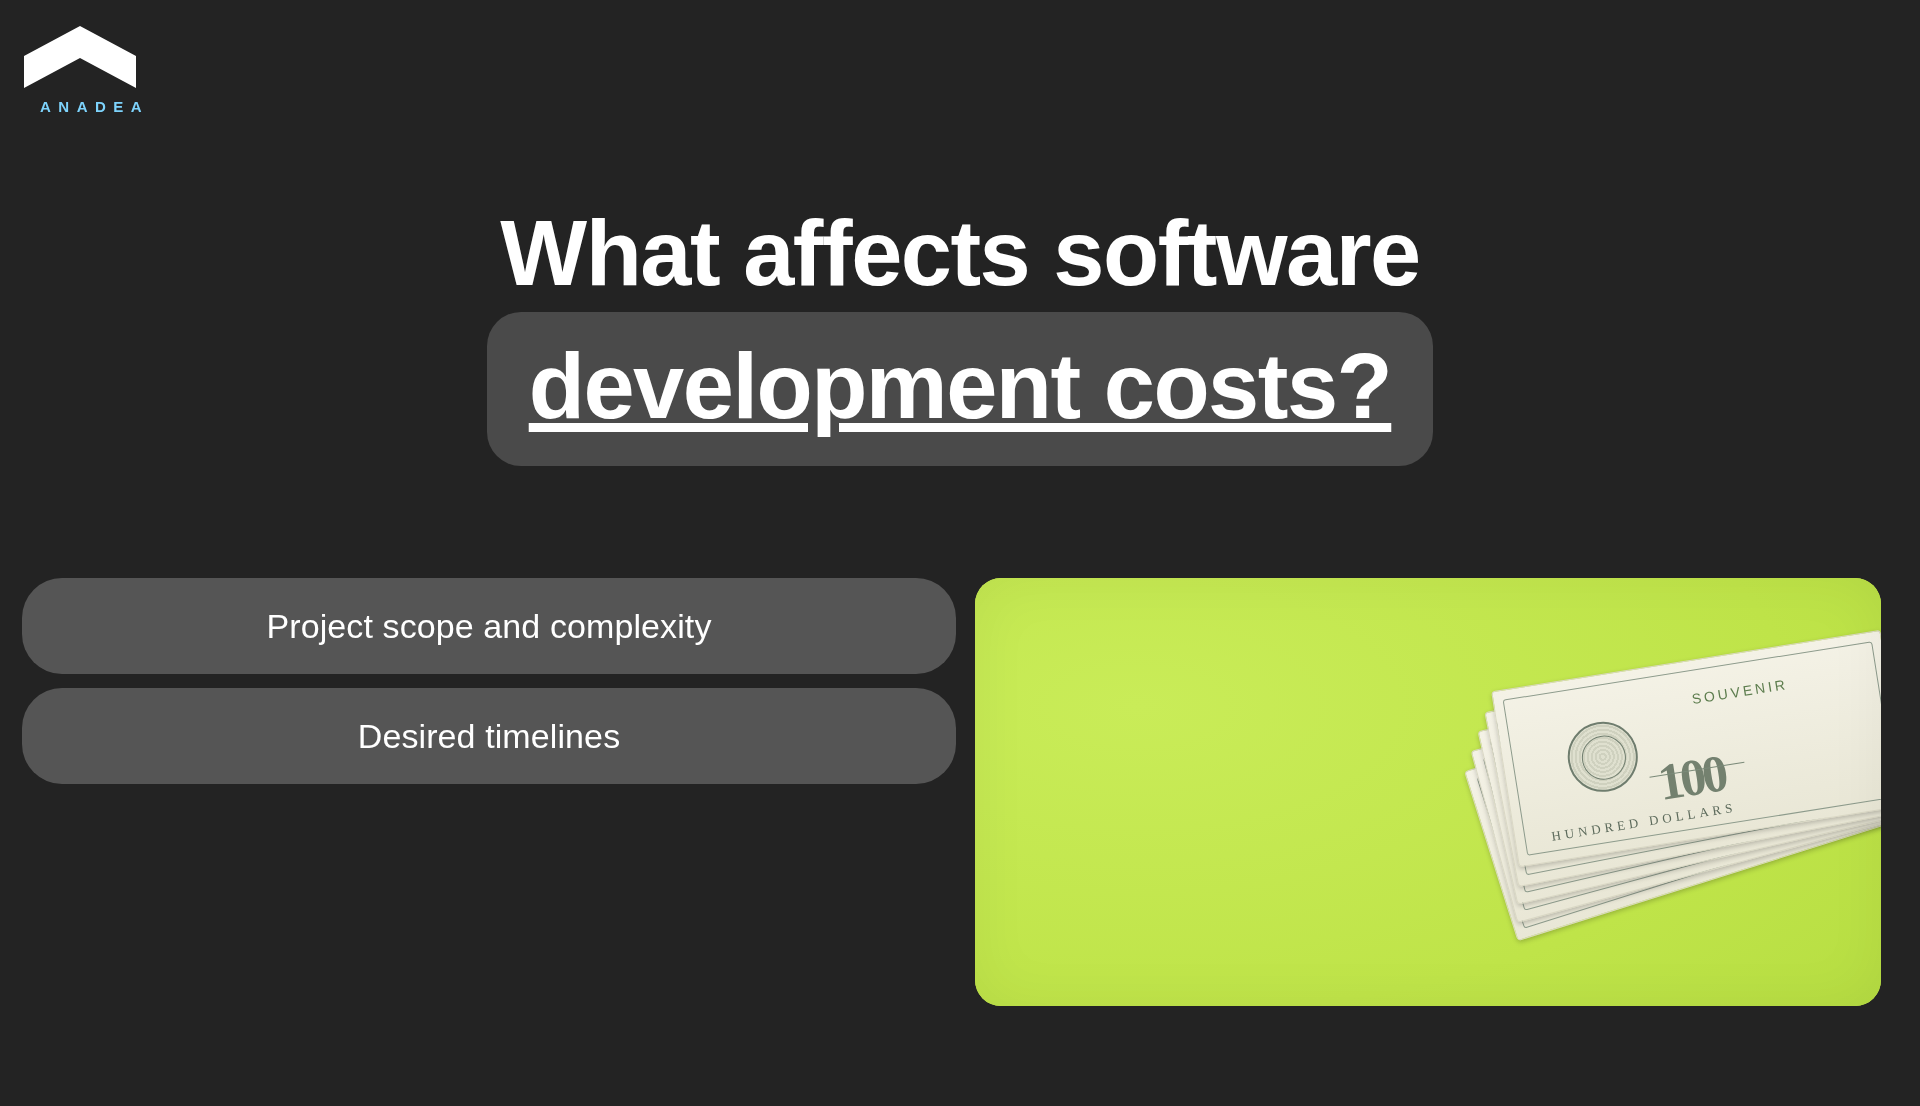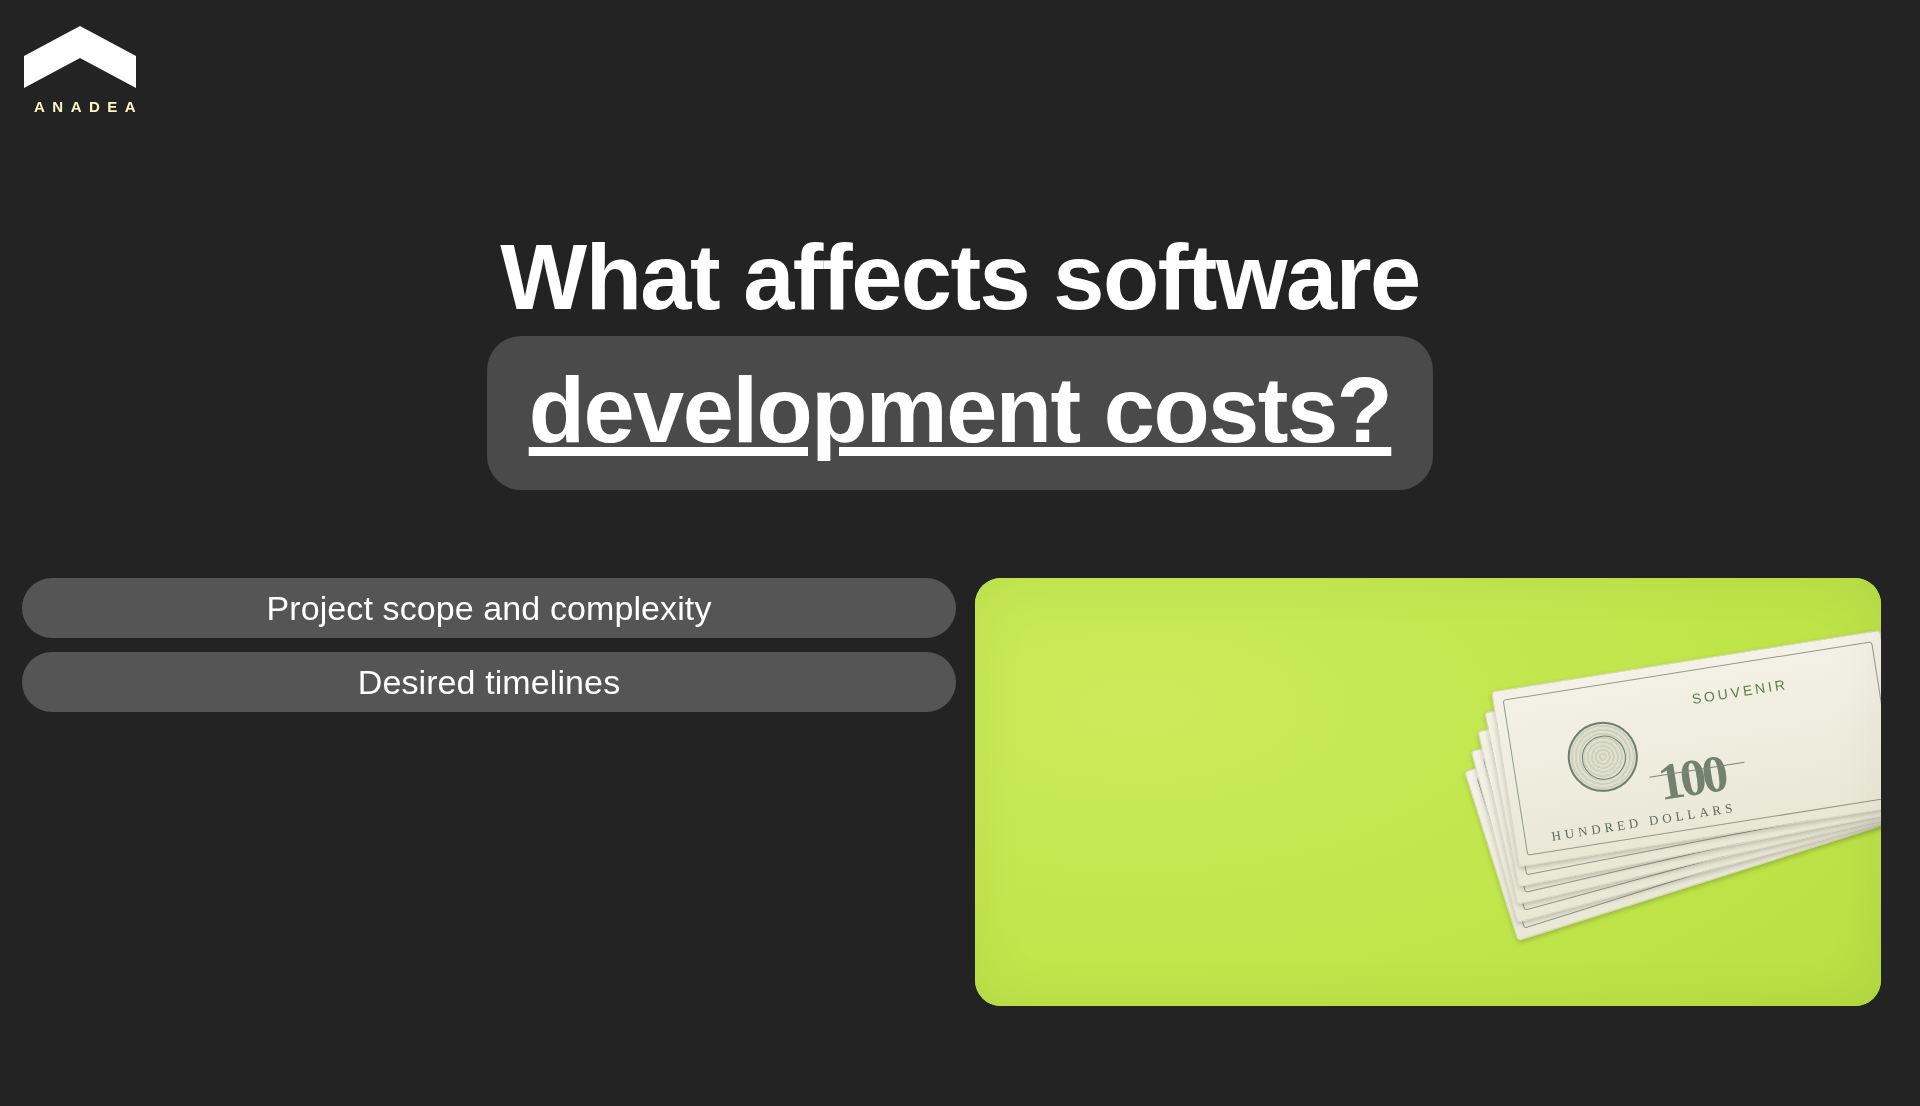--- a/index.html
+++ b/index.html
@@ -9,28 +9,28 @@
     font-family:"Liberation Sans", sans-serif;
     overflow:hidden;
     position:relative;
   }
   .slide{position:absolute;inset:0;background:#232323;}
 
   
   .logo{position:absolute;left:24px;top:26px;width:150px;}
   .logo-mark{width:112px;height:62px;display:block;}
   .logo-word{
-    color:#fef9c3;font-size:15px;font-weight:700;
-    letter-spacing:7.5px;margin-top:10px;margin-left:10px;
+    color:#7dd3fc;font-size:15px;font-weight:700;
+    letter-spacing:7.5px;margin-top:10px;margin-left:16px;
     font-family:"Liberation Sans", sans-serif;
   }
 
   
   .title-block{
-    position:absolute;left:0;right:0;top:212px;
+    position:absolute;left:0;right:0;top:188px;
     text-align:center;
   }
   .title-line{
     font-size:92px;
     line-height:130px;
     font-weight:700;
     color:#ffffff;
     letter-spacing:-1.5px;
     white-space:nowrap;
   }
@@ -43,21 +43,21 @@
     text-decoration:underline;
   }
 
   
   .pill-list{
     position:absolute;left:22px;top:578px;
     width:934px;
     display:flex;flex-direction:column;gap:14px;
   }
   .pill{
-    height:60px;
+    height:96px;
     background:#555555;
     border-radius:40px;
     display:flex;align-items:center;justify-content:center;
     color:#ffffff;
     font-size:34px;
     letter-spacing:0.1px;
   }
 
   
   .image-card{

